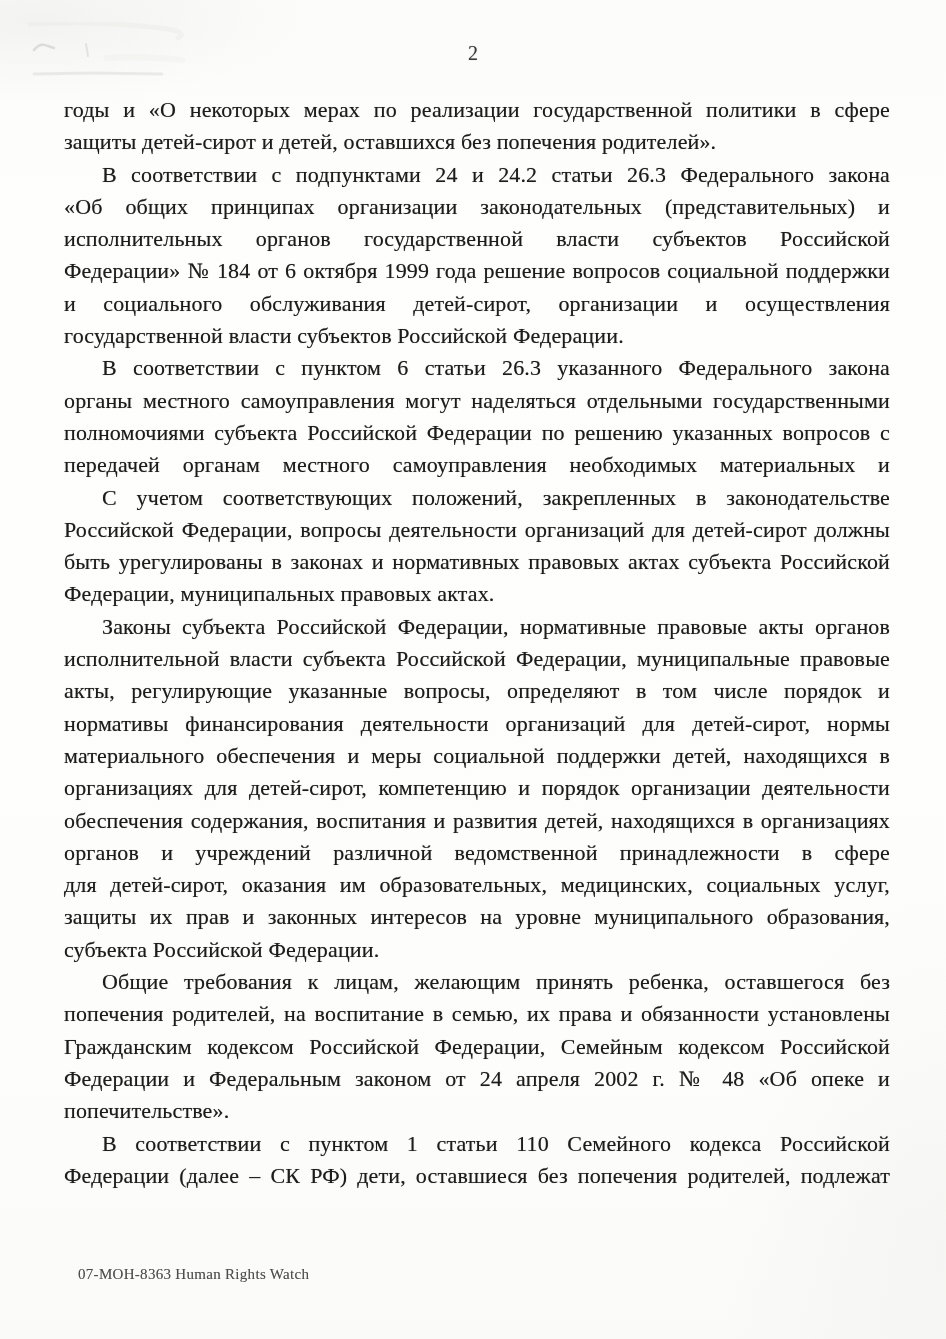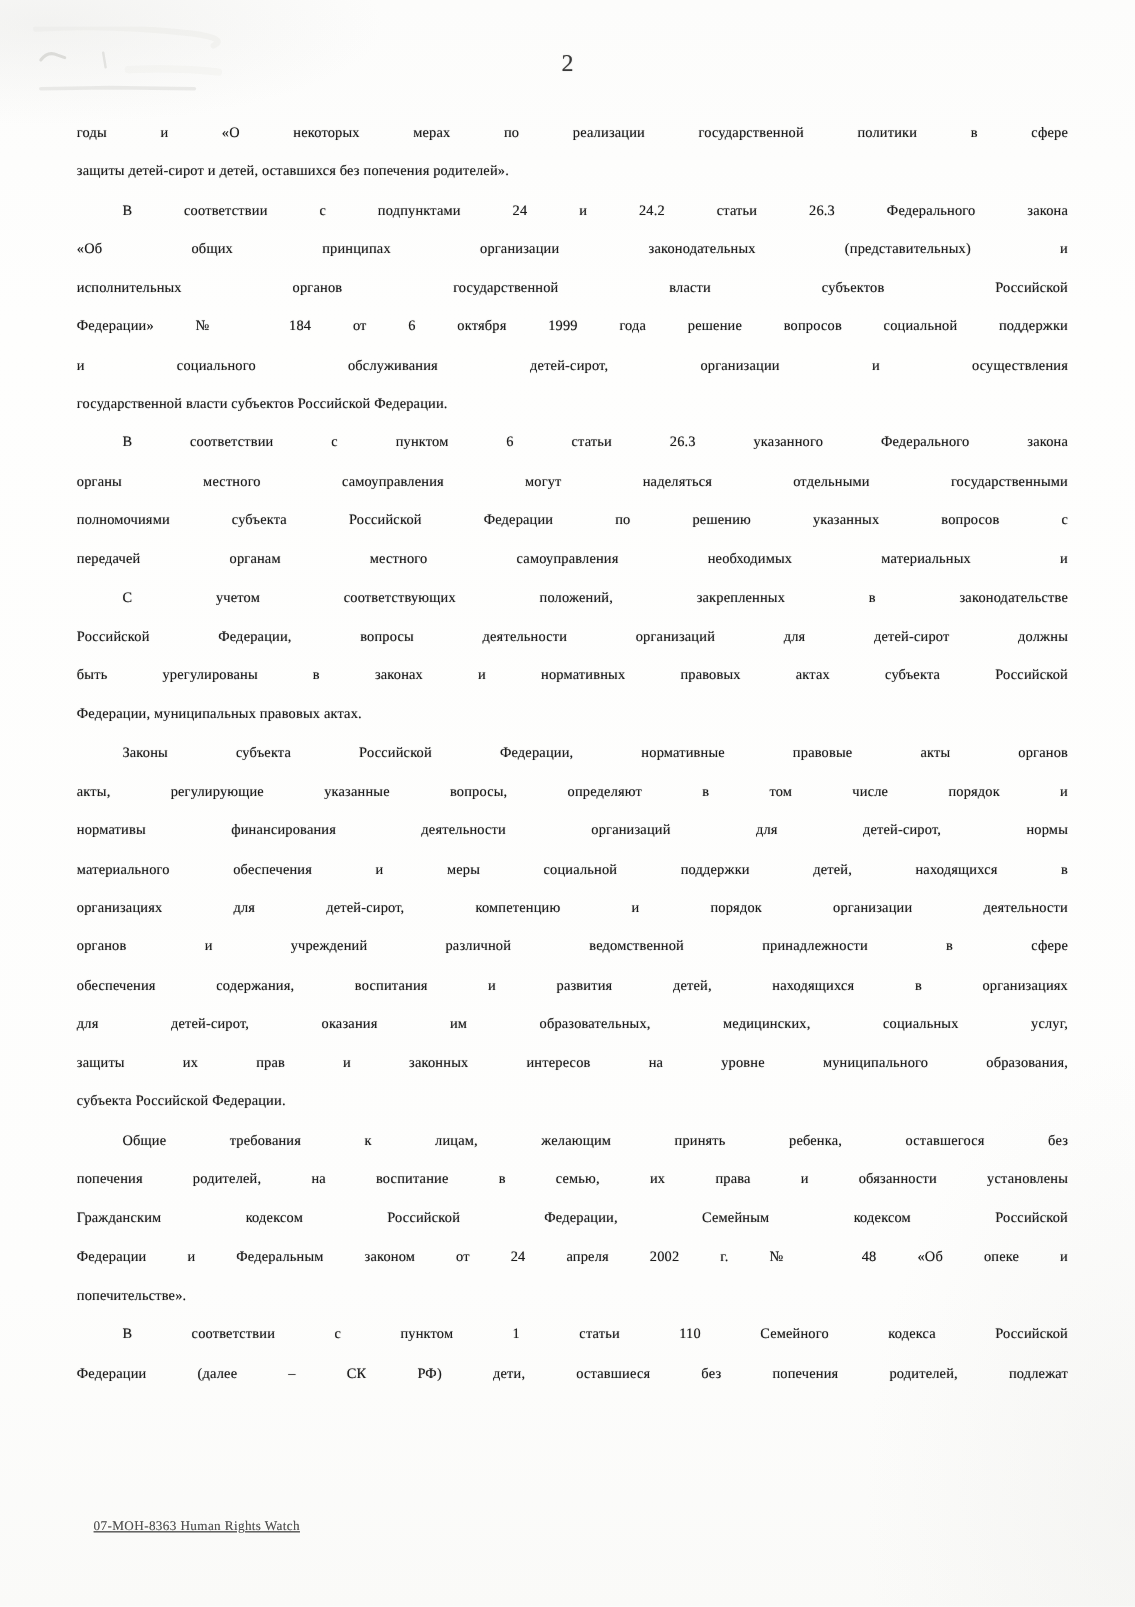--- a/index.html
+++ b/index.html
@@ -27,41 +27,40 @@
     top:42px; left:0; width:946px;
     text-align:center;
     font-size:20px;
     color:#3a3a3a;
     text-shadow:0 0 1px rgba(60,60,60,0.4);
   }
   .body-text {
     position:absolute;
     left:64px; top:94px;
     width:826px;
-    font-size:12px;
+    font-size:22px;
     line-height:32.3px;
     color:#1c1c1c;
     text-shadow:0 0 0.7px rgba(30,30,30,0.55);
     letter-spacing:0.15px;
   }
   .ln {
     text-align:justify;
     text-align-last:justify;
     white-space:normal;
   }
   .ln.first { text-indent:38px; }
   .ln.last  { text-align-last:left;font-family:Liberation Serif, serif; }
   .footer-stamp {
     position:absolute;
     left:78px; top:1266px;
-    font-size:11px;
+    font-size:15px;
     color:#4d4d4d;
     letter-spacing:0.3px;
     text-shadow:0 0 0.5px rgba(80,80,80,0.4);
-    text-decoration:underline;
   }
 </style>
 </head>
 <body>
 
 <div class="page">
 
   <svg class="scan-smudge" width="280" height="70" viewBox="0 0 280 70" aria-hidden="true">
     <path d="M22 28 q6 -8 14 -4 l6 2" fill="none" stroke="#b9b9b5" stroke-width="2.5" stroke-linecap="round" opacity="0.55"></path>
     <path d="M74 22 l2 12" fill="none" stroke="#c4c4c0" stroke-width="2" stroke-linecap="round" opacity="0.5"></path>
@@ -88,26 +87,27 @@
     <div class="ln">органы местного самоуправления могут наделяться отдельными государственными</div>
     <div class="ln">полномочиями субъекта Российской Федерации по решению указанных вопросов с</div>
     <div class="ln">передачей органам местного самоуправления необходимых материальных и</div>
 
     <div class="ln first">С учетом соответствующих положений, закрепленных в законодательстве</div>
     <div class="ln">Российской Федерации, вопросы деятельности организаций для детей-сирот должны</div>
     <div class="ln">быть урегулированы в законах и нормативных правовых актах субъекта Российской</div>
     <div class="ln last">Федерации, муниципальных правовых актах.</div>
 
     <div class="ln first">Законы субъекта Российской Федерации, нормативные правовые акты органов</div>
+    <div class="ln">исполнительной власти субъекта Российской Федерации, муниципальные правовые</div>
     <div class="ln">акты, регулирующие указанные вопросы, определяют в том числе порядок и</div>
     <div class="ln">нормативы финансирования деятельности организаций для детей-сирот, нормы</div>
     <div class="ln">материального обеспечения и меры социальной поддержки детей, находящихся в</div>
     <div class="ln">организациях для детей-сирот, компетенцию и порядок организации деятельности</div>
+    <div class="ln">обеспечения содержания, воспитания и развития детей, находящихся в организациях</div>
     <div class="ln">органов и учреждений различной ведомственной принадлежности в сфере</div>
-    <div class="ln">обеспечения содержания, воспитания и развития детей, находящихся в организациях</div>
     <div class="ln">для детей-сирот, оказания им образовательных, медицинских, социальных услуг,</div>
     <div class="ln">защиты их прав и законных интересов на уровне муниципального образования,</div>
     <div class="ln last">субъекта Российской Федерации.</div>
 
     <div class="ln first">Общие требования к лицам, желающим принять ребенка, оставшегося без</div>
     <div class="ln">попечения родителей, на воспитание в семью, их права и обязанности установлены</div>
     <div class="ln">Гражданским кодексом Российской Федерации, Семейным кодексом Российской</div>
     <div class="ln">Федерации и Федеральным законом от 24 апреля 2002 г. № 48 «Об опеке и</div>
     <div class="ln last">попечительстве».</div>
 

